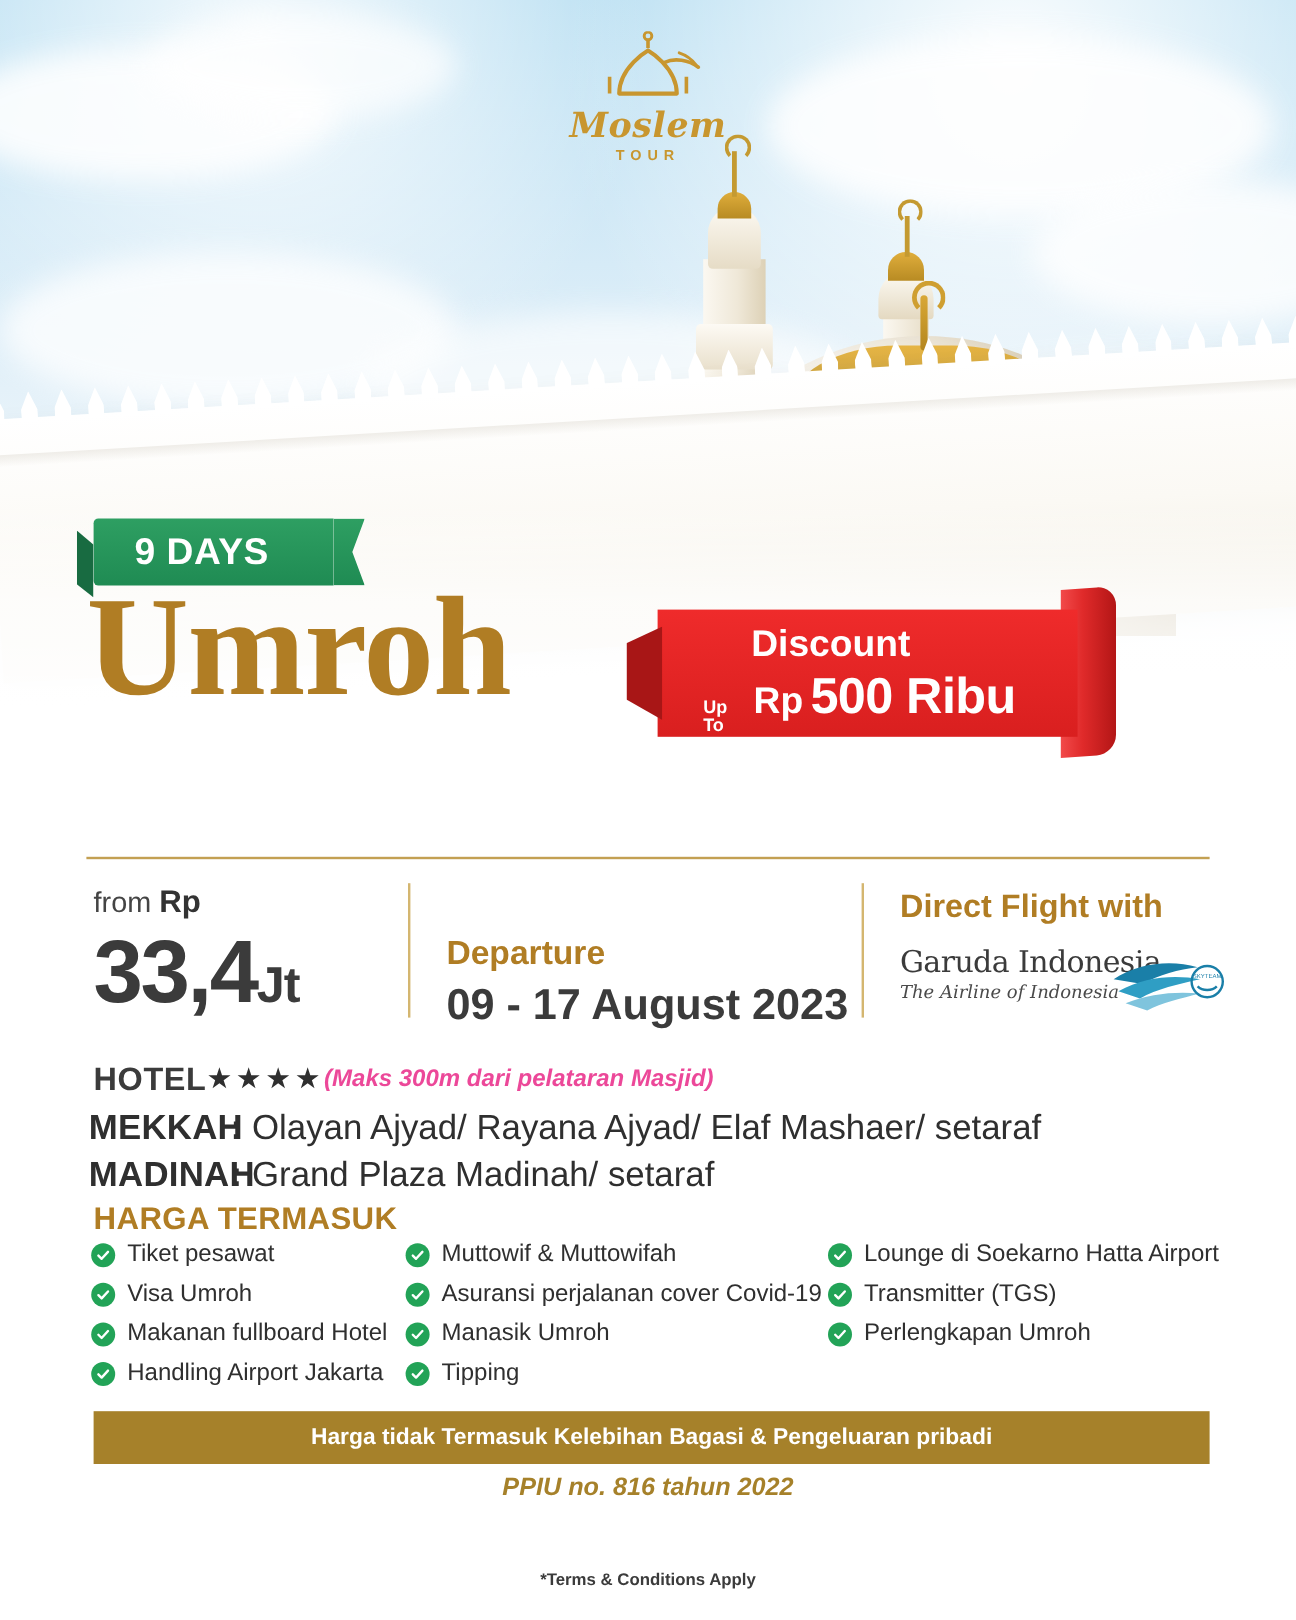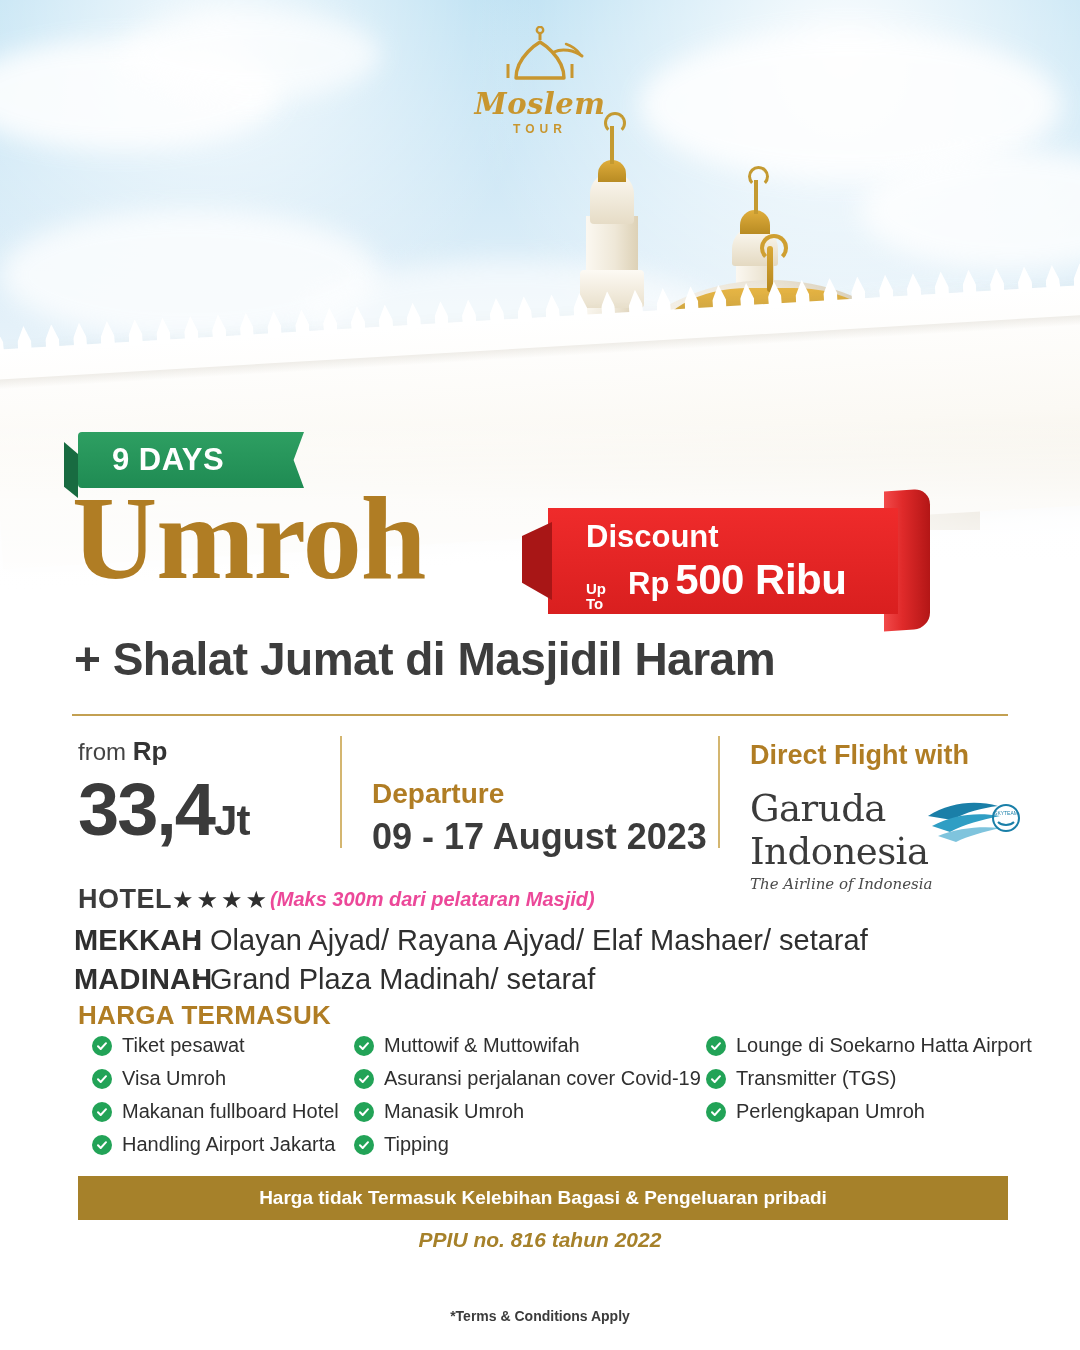--- a/index.html
+++ b/index.html
@@ -199,21 +199,21 @@
   .discount {
     position:absolute; left: 548px; top: 508px; width: 350px; height: 106px;
     background: linear-gradient(180deg,#ef2b2b 0%, #d91f1f 100%);
     color:#fff; padding: 12px 0 0 38px;
   }
   .discount:before{
     content:""; position:absolute; left:-26px; top: 14px; width: 30px; height: 78px;
     background: #a81616;
     clip-path: polygon(100% 0, 100% 100%, 0 78%, 0 18%);
   }
-  .disc-word { font-size: 31px; font-weight: 700; line-height: 1.1; }
+  .disc-word { font-size: 31px; font-weight: 700; line-height: 1.1; margin-left: 40px; }
   .disc-row { display:flex; align-items: baseline; gap: 6px; margin-top: 2px;}
   .disc-upto { font-size: 15px; font-weight: 700; line-height: 1.0; width: 36px;}
   .disc-rp { font-size: 31px; font-weight: 700; }
   .disc-amt { font-size: 42px; font-weight: 700; letter-spacing: -.5px;}
   .curl {
     position:absolute; left: 884px; top: 490px; width: 46px; height: 140px;
     background: linear-gradient(90deg,#f24a4a 0%, #e02a2a 40%, #b31616 100%);
     border-radius: 0 16px 16px 0;
     transform: skewY(-4deg);
   }
@@ -237,41 +237,41 @@
   .vsep2 { position:absolute; left: 718px; top: 736px; width:2px; height: 112px; background:#c9a44c; opacity:.8;}
 
   .departure { position:absolute; left: 372px; top: 778px; }
   .dep-label { font-size: 28px; font-weight: 700; color:#b07d24; }
   .dep-date { font-size: 36px; font-weight: 700; color:#3b3b3b; margin-top: 6px;}
 
   .flight { position:absolute; left: 750px; top: 740px; width: 280px;}
   .flight-label { font-size: 27px; font-weight: 700; color:#b07d24; }
   .airline-name {
     font-family: "DejaVu Serif", serif;
-    font-size: 37px; color:#3b3b3b; margin-top: 16px; letter-spacing:-.5px;
+    font-size: 25px; color:#3b3b3b; margin-top: 16px; letter-spacing:-.5px;
   }
   .airline-tag { font-family:"DejaVu Serif", serif; font-style: italic; font-size: 15px; color:#4a4a4a; margin-top: 2px;}
   .garuda-mark { position:absolute; right: 8px; top: 50px; }
 
   
   .hotel-row { position:absolute; left: 78px; top: 884px; display:flex; align-items:center; }
   .hotel-word { font-size: 27px; font-weight: 700; color:#3b3b3b; letter-spacing:.5px;}
   .stars { color:#2f2f2f; font-size: 24px; letter-spacing: 3px;}
   .hotel-note { font-size: 20px; font-style: italic; font-weight:700; color:#ec4899;}
 
   .hotel-lines { position:absolute; left: 74px; top: 924px; font-size: 29px; color:#2f2f2f;}
   .hotel-lines .line { display:flex; margin-bottom: 6px; }
   .hotel-lines .k { width: 118px; font-weight: 700; letter-spacing:.2px;}
   .hotel-lines .c { width: 18px; font-weight:700; }
   .hotel-lines .v { font-weight: 400; }
 
   
   .inc-title { position:absolute; left: 78px; top: 1000px; font-size: 26px; font-weight:700; color:#b07d24; letter-spacing:.3px;}
   .inc-grid {
-    position:absolute; left: 92px; top: 1034px; width: 940px;
+    position:absolute; left: 76px; top: 1034px; width: 940px;
     display:grid; grid-template-columns: 262px 352px 326px; row-gap: 10px;
   }
   .inc-item { display:flex; align-items:center; gap:10px; font-size: 20px; color:#2f2f2f;}
   .tick {
     width:20px;height:20px;border-radius:50%;background:#22a357;
     display:flex;align-items:center;justify-content:center;flex:0 0 20px;
   }
   .tick svg { display:block; }
 
   .bar-note {
@@ -406,21 +406,20 @@
     </svg>
     <div class="logo-name">Moslem</div>
     <div class="logo-sub">TOUR</div>
   </div>
 
   <div class="content">
 
     <div class="ribbon-days">9 DAYS</div>
 
     <div class="title-umroh">Umroh</div>
-    <div class="title-sub">+ Shalat Jumat di Masjidil Haram</div>
 
     <div class="curl"></div>
     <div class="discount">
       <div class="disc-word">Discount</div>
       <div class="disc-row">
         <div class="disc-upto">Up To</div>
         <div class="disc-rp">Rp</div>
         <div class="disc-amt">500 Ribu</div>
       </div>
     </div>

